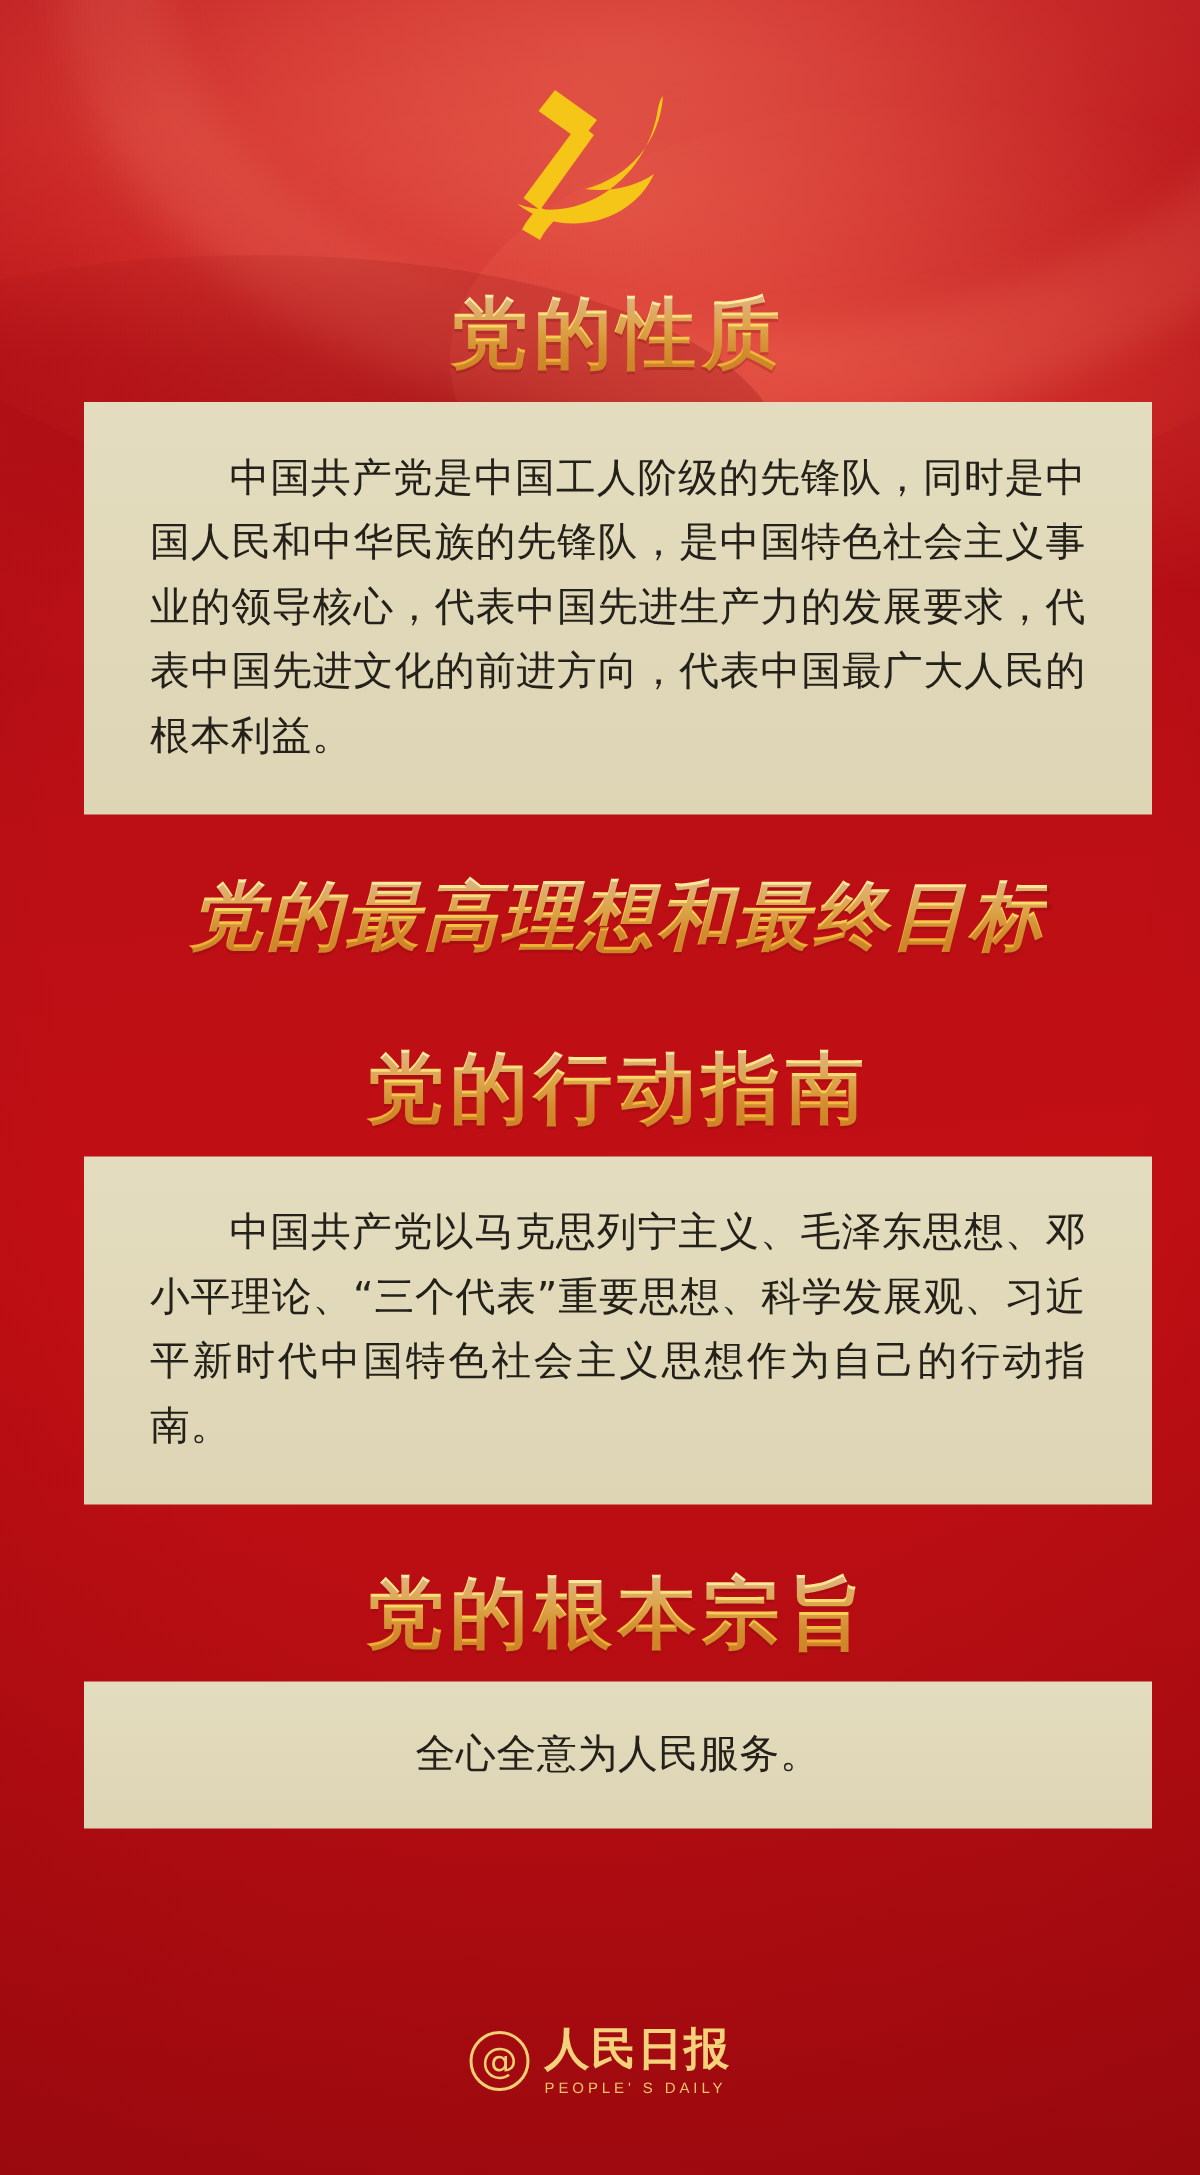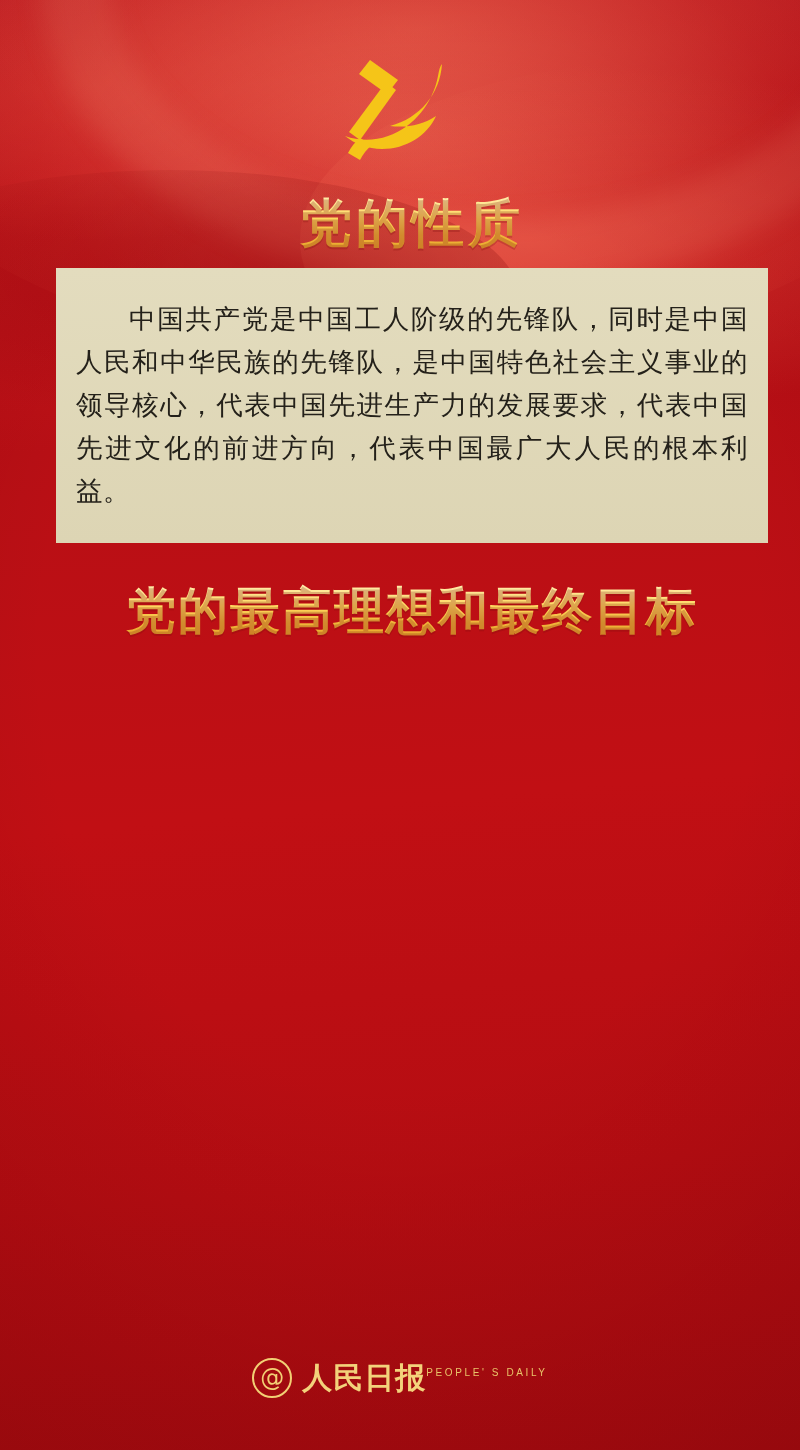--- a/index.html
+++ b/index.html
@@ -99,30 +99,30 @@
     text-align: center;
     color: #ffd863;
     background: linear-gradient(180deg, #fff0b4 0%, #ffd75e 42%, #f0b63a 70%, #e8a72c 100%);
     -webkit-background-clip: text;
     background-clip: text;
     -webkit-text-fill-color: transparent;
     text-shadow: 0 2px 0 rgba(120,10,10,0.25);
     margin: 22px 0 16px;
   }
   .title-nature { margin-top: 30px; }
-  .title-ideal  { font-size: 50px; letter-spacing: 2px; margin-top: 40px; }
+  .title-ideal  { font-size: 50px; letter-spacing: 2px; margin-top: 40px; font-style: italic; }
   .title-guide  { margin-top: 42px; }
   .title-purpose{ margin-top: 44px; }
 
   .card {
     width: 712px;
     background: #ded7b8;
     background: linear-gradient(180deg, #e3dcbe 0%, #ddd5b4 100%);
     color: #24211a;
-    padding: 30px 20px;
+    padding: 30px 44px;
     font-size: 26.5px;
     line-height: 1.62;
     letter-spacing: 0.5px;
     text-align: justify;
     font-family: "DejaVu Sans", "Liberation Sans", sans-serif;
   }
   .card.indent p { text-indent: 2em; }
   .card.center  { text-align: center; padding: 26px 32px; }
 
   .card-nature  { min-height: 248px; }
@@ -142,21 +142,21 @@
   .footer-badge {
     width: 40px; height: 40px;
     border-radius: 50%;
     border: 2.5px solid #f2cf74;
     display: flex; align-items: center; justify-content: center;
     font-size: 24px;
     line-height: 1;
     font-family: "DejaVu Sans", sans-serif;
     color: #f2cf74;
   }
-  .footer-texts { display: flex; flex-direction: row; align-items: flex-start; text-align: center; }
+  .footer-texts { display: flex; flex-direction: column; align-items: flex-start; text-align: center; }
   .footer-cn {
     font-family: "DejaVu Serif", "Liberation Serif", serif;
     font-weight: bold;
     font-size: 30px;
     line-height: 1.05;
     letter-spacing: 1px;
     color: #f3d27b;
   }
   .footer-en {
     font-size: 10px;
@@ -195,21 +195,33 @@
       <div class="section-title title-nature">党的性质</div>
       <div class="card card-nature indent">
         <p>中国共产党是中国工人阶级的先锋队，同时是中国人民和中华民族的先锋队，是中国特色社会主义事业的领导核心，代表中国先进生产力的发展要求，代表中国先进文化的前进方向，代表中国最广大人民的根本利益。</p>
       </div>
     </div>
 
     <div class="section">
       <div class="section-title title-ideal">党的最高理想和最终目标</div>
     </div>
 
-
+    <div class="section">
+      <div class="section-title title-guide">党的行动指南</div>
+      <div class="card card-guide indent">
+        <p>中国共产党以马克思列宁主义、毛泽东思想、邓小平理论、“三个代表”重要思想、科学发展观、习近平新时代中国特色社会主义思想作为自己的行动指南。</p>
+      </div>
+    </div>
+
+    <div class="section">
+      <div class="section-title title-purpose">党的根本宗旨</div>
+      <div class="card card-purpose center">
+        <p>全心全意为人民服务。</p>
+      </div>
+    </div>
 
     <div class="footer">
       <div class="footer-badge">@</div>
       <div class="footer-texts">
         <div class="footer-cn">人民日报</div>
         <div class="footer-en">PEOPLE' S DAILY</div>
       </div>
     </div>
 
   </div>

